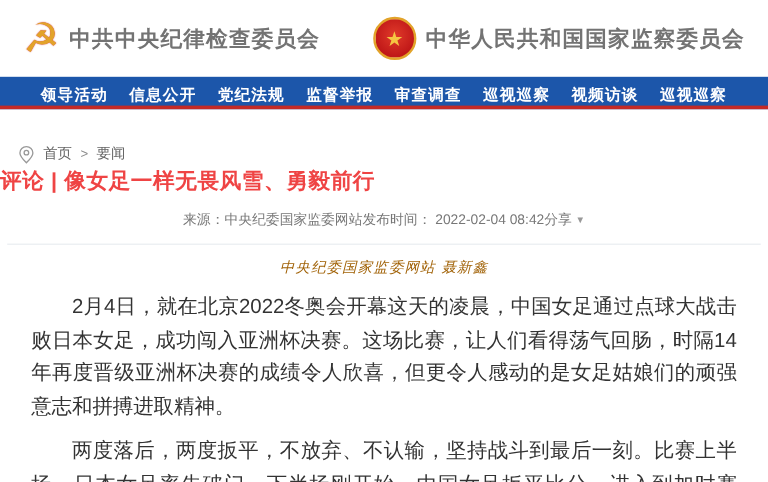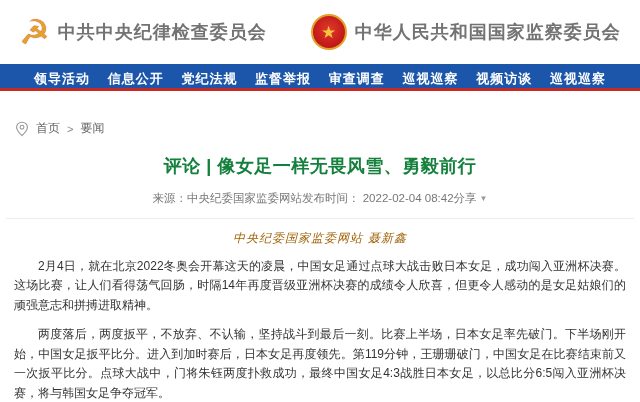--- a/index.html
+++ b/index.html
@@ -70,25 +70,25 @@
     margin: 29px 0 0 15px;
     font-size: 12px;
     color: #666666;
   }
   .pin-icon { display: inline-flex; }
   .crumb { cursor: pointer; }
   .crumb-sep { color: #888888; font-size: 11px; }
 
   
   .article-title {
-    margin-top: 17px;
-    text-align: center;
+    margin-top: 2px;
+    text-align: left;
     font-size: 18px;
     font-weight: bold;
-    color: #15803d;
+    color: #ef4444;
     letter-spacing: 0.5px;
   }
   .article-meta {
     margin-top: 13px;
     display: flex;
     justify-content: center;
     align-items: center;
     font-size: 11.5px;
     color: #777777;
   }
@@ -103,22 +103,22 @@
     margin-top: 11px;
     text-align: center;
     font-family: "DejaVu Serif", serif;
     font-style: italic;
     font-size: 12px;
     color: #a16207;
     letter-spacing: 1px;
   }
   .article-body { margin-top: 3px; }
   .article-body p {
-    margin: 10px 14px 0;
-    font-size: 12px;
+    margin: 10px 26px 0;
+    font-size: 17px;
     line-height: 1.62;
     color: #333333;
     text-align: justify;
     text-indent: 2em;
   }
 </style>
 </head>
 <body>
 
 <header class="site-header">

